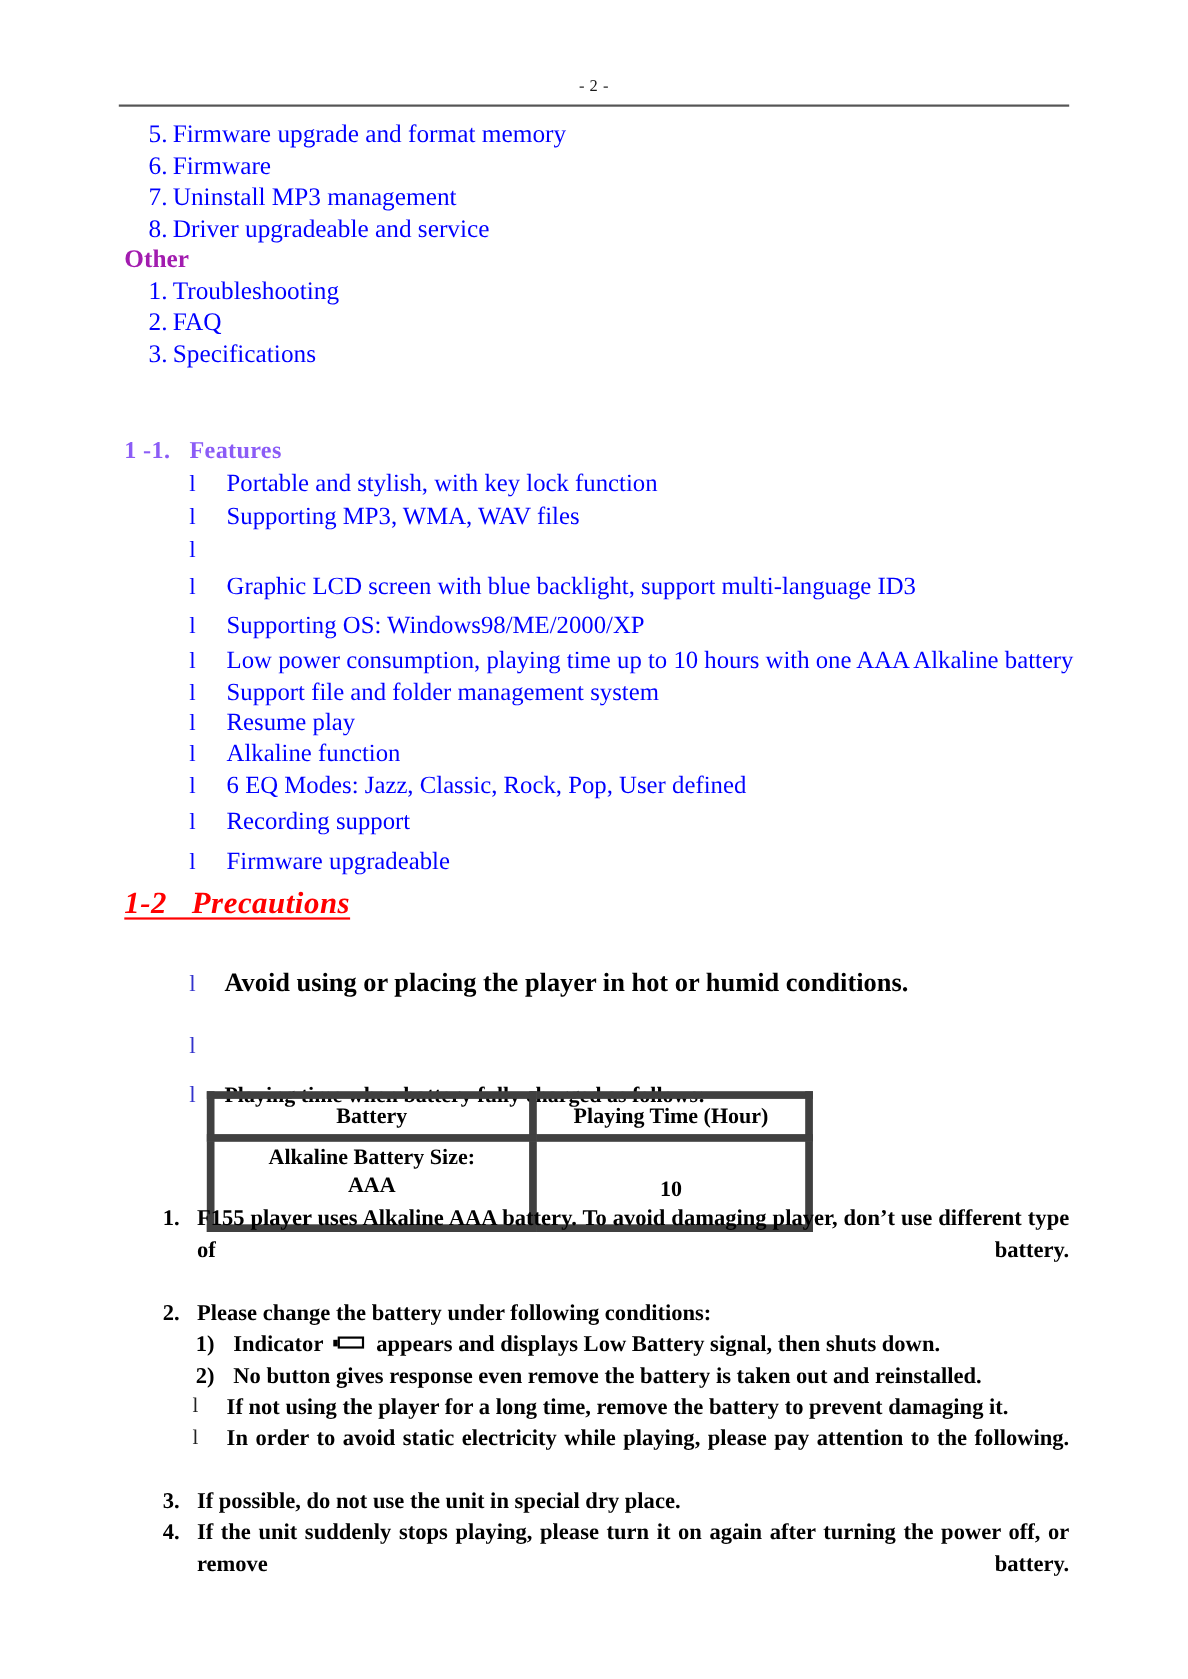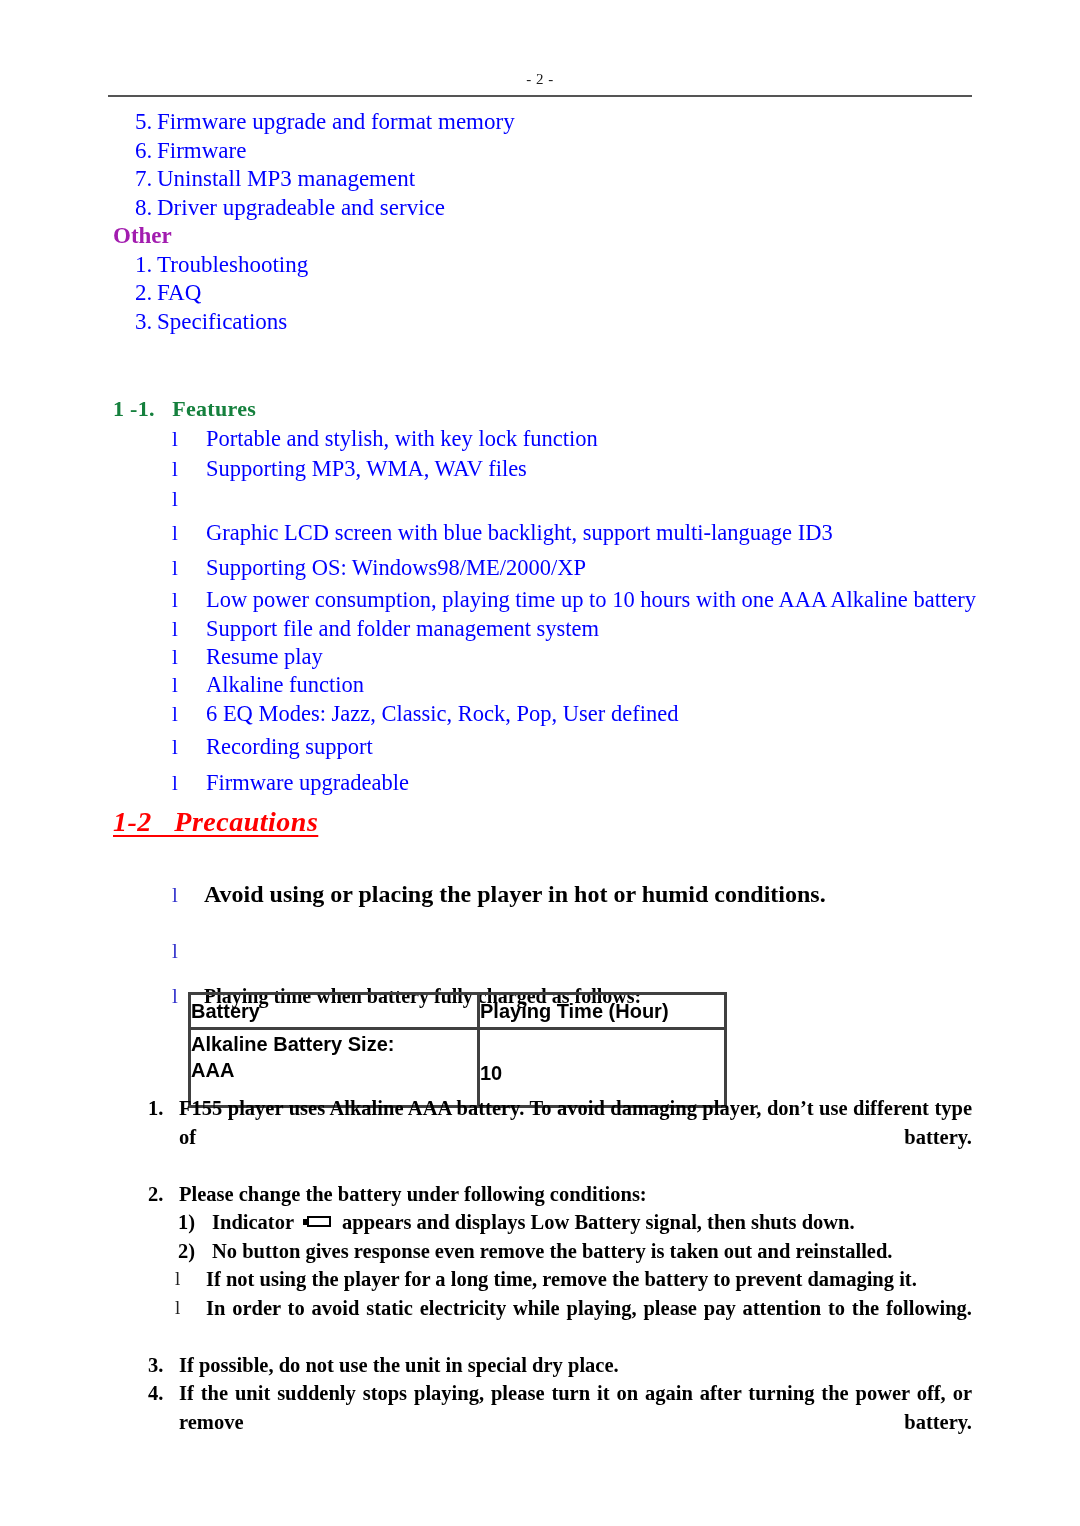--- a/index.html
+++ b/index.html
@@ -76,21 +76,21 @@
     margin-top: 0px;
   }
 
   
   .sec-heading {
     position: absolute;
     left: 113px;
     top: 396px;
     font-size: 22px;
     font-weight: bold;
-    color: #15803d;
+    color: #8b5cf6;
     letter-spacing: 0.3px;
     white-space: pre;
   }
 
   
   .features {
     position: absolute;
     left: 172px;
     top: 424px;
     width: 800px;
@@ -149,25 +149,25 @@
   
   .batt-table {
     position: absolute;
     left: 188px;
     top: 992px;
     width: 530px;
     border-collapse: collapse;
     table-layout: fixed;
   }
   .batt-table td {
-    border: 3px solid #404040;
-    text-align: left;
+    border: 7px solid #404040;
+    text-align: center;
     font-size: 20px;
     font-weight: bold;
-    font-family: Liberation Sans, sans-serif;
+    font-family: Liberation Serif, serif;
     padding: 0;
   }
   .batt-table .hdr td { height: 32px; line-height: 32px; }
   .batt-table .body td { height: 54px; vertical-align: bottom; padding-bottom: 20px; }
   .batt-table .body td.left-cell { vertical-align: top; padding-top: 1px; line-height: 26px; }
   .col-a { width: 286px; }
   .col-b { width: 244px; }
 
   
   .num-block {

